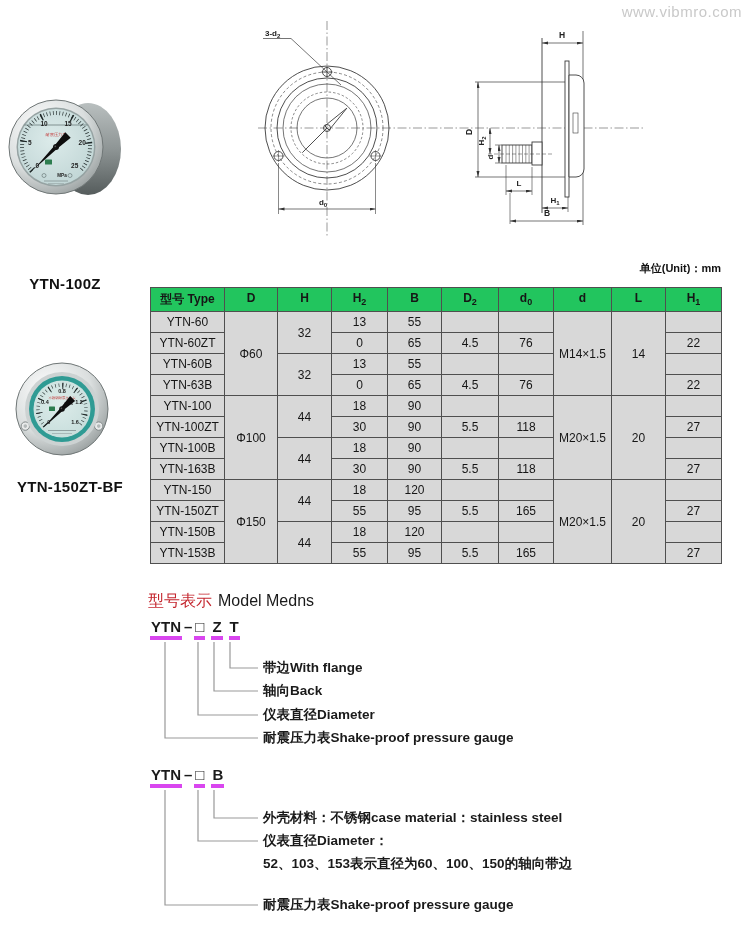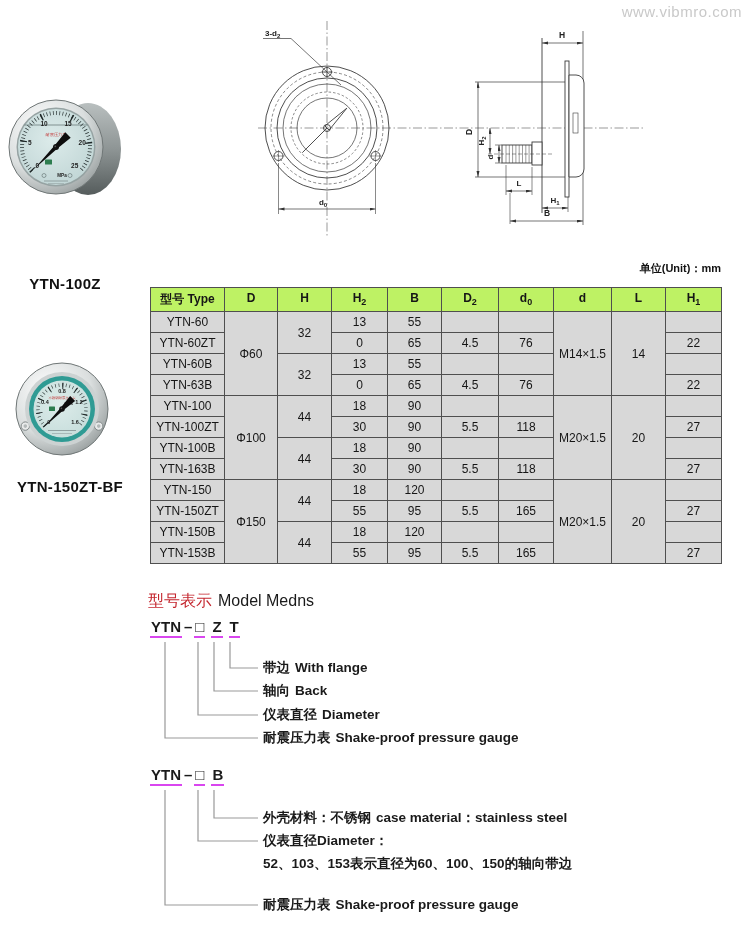--- a/index.html
+++ b/index.html
@@ -5,34 +5,34 @@
   html,body{margin:0;padding:0;background:#fff;}
   .page{position:relative;width:750px;height:927px;background:#fff;overflow:hidden;
         font-family:"Liberation Sans","DejaVu Sans",sans-serif;color:#161616;}
   .watermark{position:absolute;top:3px;right:8px;font-size:15px;color:#c9c9c9;letter-spacing:.5px;}
   .photo-label{position:absolute;font-size:15px;font-weight:bold;color:#111;text-align:center;letter-spacing:.3px;}
   .unit-note{position:absolute;top:261px;left:400px;width:321px;text-align:right;font-size:11px;font-weight:bold;color:#111;}
   
   .spec-table{position:absolute;left:150px;top:287px;width:571px;border-collapse:collapse;table-layout:fixed;}
   .spec-table th,.spec-table td{border:1px solid #4f4f4f;font-size:12px;text-align:center;
       padding:0;height:20px;background:#d8d8d8;font-weight:normal;color:#161616;overflow:hidden;white-space:nowrap;}
-  .spec-table thead th{background:#bef264;font-weight:bold;height:23px;}
+  .spec-table thead th{background:#22c55e;font-weight:bold;height:23px;}
   .spec-table td.model{text-align:center;padding-left:0;}
   .spec-table sub{font-size:9px;}
   
   .model-title{position:absolute;left:148px;top:591px;font-size:16px;font-weight:normal;white-space:nowrap;}
   .model-title .zh{color:#c4262e;}
   .model-title .en{color:#1a1a1a;margin-left:6px;}
   .code{position:absolute;left:150px;font-size:15px;font-weight:bold;color:#1a1a1a;white-space:nowrap;}
-  .code .u{border-bottom:2px solid #d946ef;padding:0 1px 1px 1px;}
+  .code .u{border-bottom:4px solid #d946ef;padding:0 1px 1px 1px;}
   .code .dash{margin:0 2px;}
   .code .letter{margin-left:6px;}
   .leader{position:absolute;}
   .item{position:absolute;left:263px;font-size:13.5px;font-weight:bold;color:#1a1a1a;white-space:nowrap;line-height:16px;}
-  .item .en{margin-left:5px;}
+  .item .en{}
   svg text{font-family:"Liberation Sans","DejaVu Sans",sans-serif;}
 </style>
 </head>
 <body>
 
 <div class="page">
 
   <div class="watermark">www.vibmro.com</div>
 
   <svg style="position:absolute;left:6px;top:96px;" width="118" height="110" viewBox="0 0 118 110">

